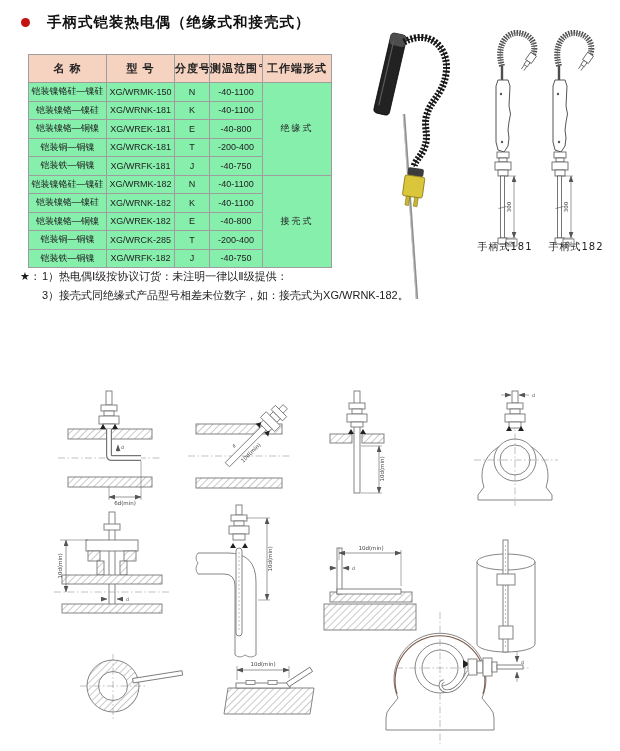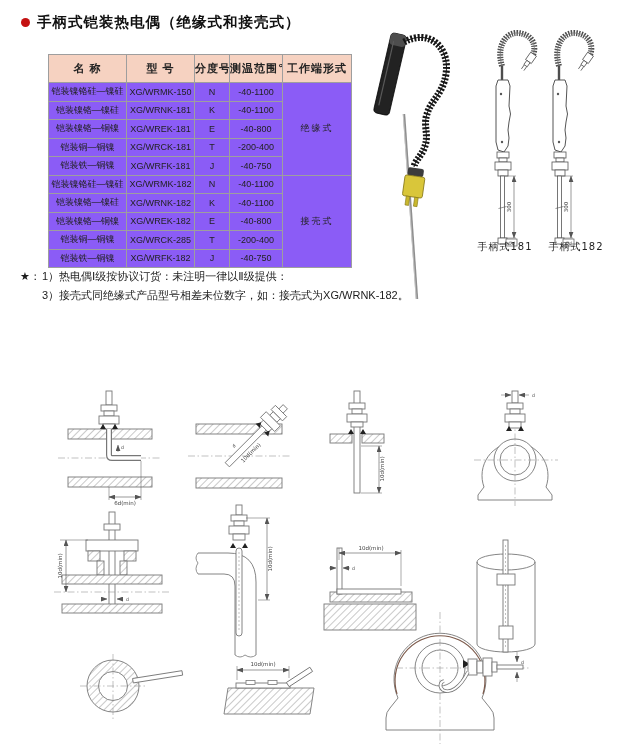--- a/index.html
+++ b/index.html
@@ -1,24 +1,24 @@
 <!DOCTYPE html>
 <html><head>
 <meta charset="utf-8">
 <style>
   html,body{margin:0;padding:0;background:#fff;}
   .pg{position:relative;width:620px;height:751px;background:#fff;overflow:hidden;
       font-family:"Liberation Sans","DejaVu Sans",sans-serif;color:#1a1a1a;}
   
-  .title-row{position:absolute;left:21px;top:13px;display:flex;align-items:center;gap:7px;}
+  .title-row{position:absolute;left:21px;top:13px;display:flex;align-items:center;gap:17px;}
   .bullet{width:9px;height:9px;border-radius:50%;background:#c41111;}
   .title-text{font-size:14.5px;font-weight:bold;letter-spacing:1px;color:#111;}
   
-  .spec{position:absolute;left:48px;top:54px;width:303px;border-collapse:collapse;table-layout:fixed;border-radius:15px;}
-  .spec td,.spec th{border:1px solid #9e9e9e;background:#8b5cf6;text-align:center;vertical-align:middle;
+  .spec{position:absolute;left:28px;top:54px;width:303px;border-collapse:collapse;table-layout:fixed;border-radius:15px;}
+  .spec td,.spec th{border:1px solid #9e9e9e;background:#86efac;text-align:center;vertical-align:middle;
       padding:0;overflow:hidden;white-space:nowrap;}
   .spec th{height:27px;background:#f6d2c1;font-size:11px;font-weight:bold;color:#222;letter-spacing:1px;}
   .spec td{height:17.5px;font-size:9px;color:#222;}
   .c-name{letter-spacing:0;}
   .c-model{font-size:9.5px;letter-spacing:0;}
   .c-grade{font-size:9.5px;}
   .c-range{font-size:9.5px;}
   .c-form{font-size:10px;letter-spacing:2px;}
   
   .notes{position:absolute;left:20px;top:267px;width:420px;font-size:11px;line-height:18.5px;color:#1c1c1c;}

